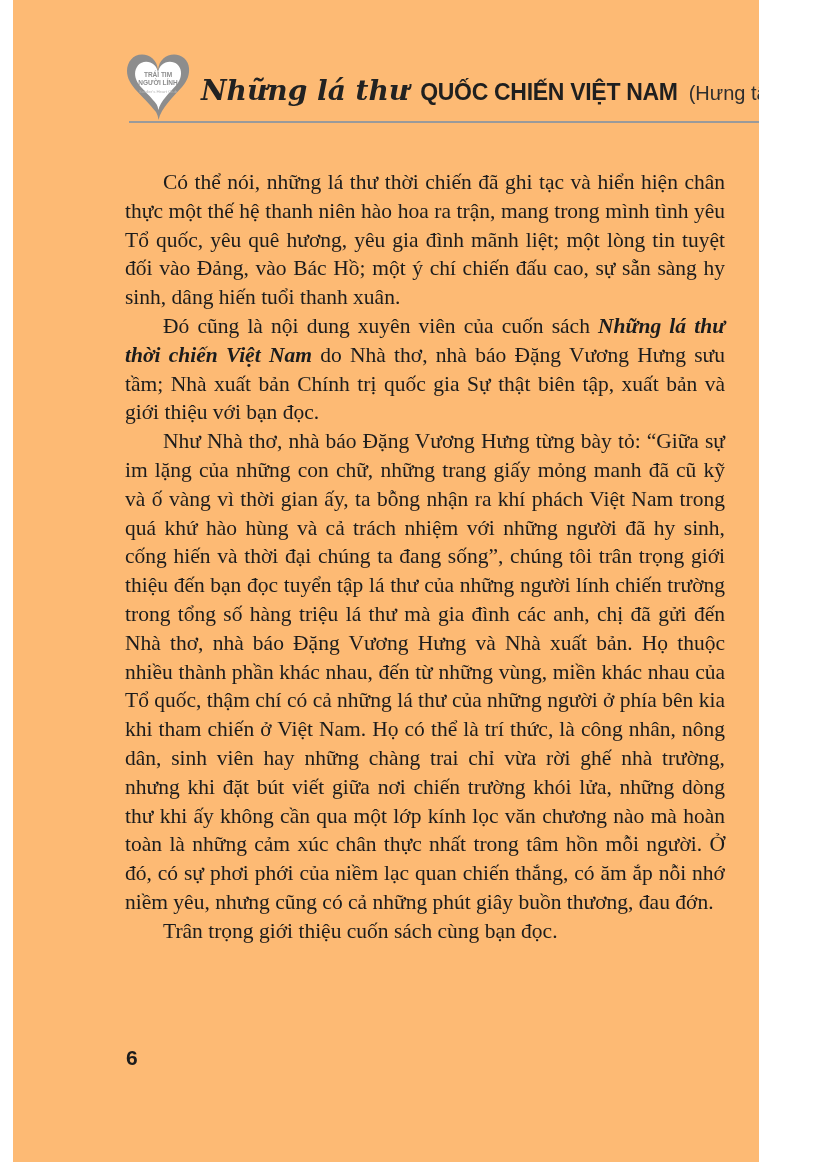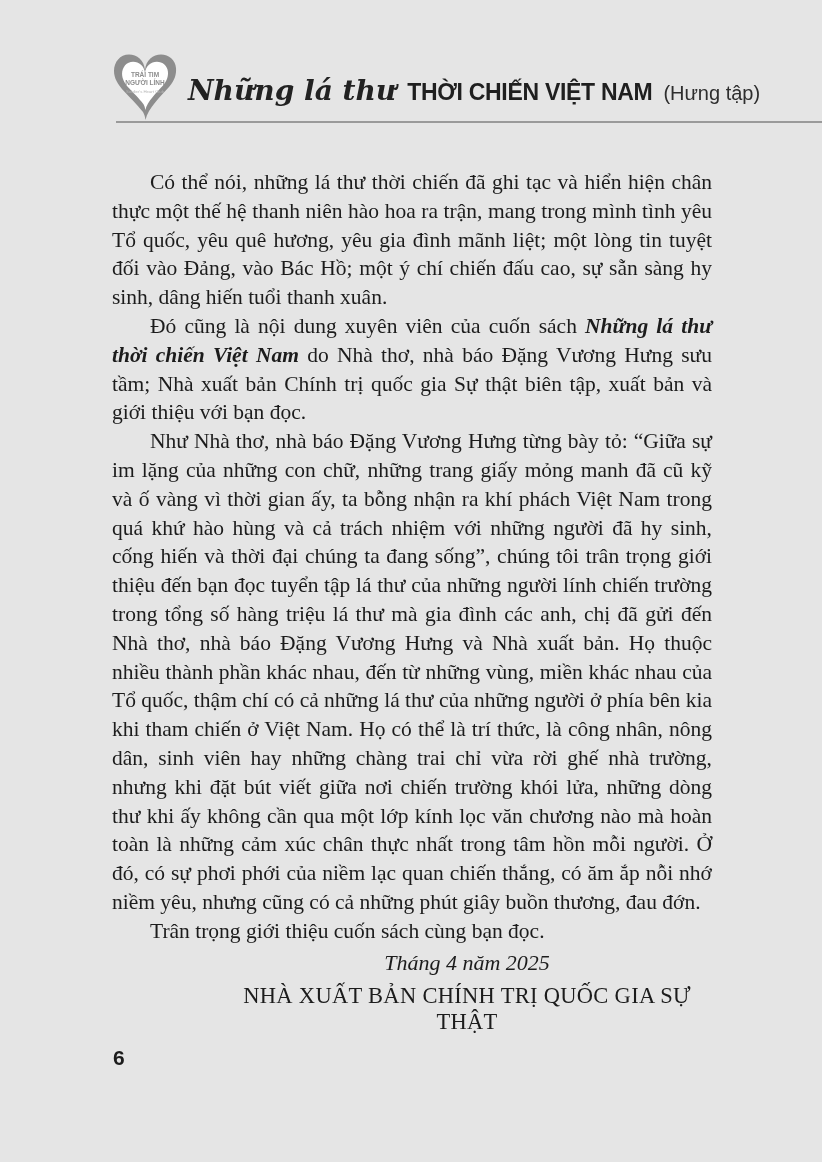--- a/index.html
+++ b/index.html
@@ -1,23 +1,24 @@
 <!DOCTYPE html>
 <html><head>
 <meta charset="utf-8">
 <style>
   html, body { margin: 0; padding: 0; background: #ffffff; }
   .page {
     position: relative;
-    width: 822px;
+    width: 746px;
     height: 1162px;
-    background: #e5e5e5;
+    background: #fdba74;
     font-family: "Liberation Serif", "DejaVu Serif", serif;
     color: #1c1c1c;
     overflow: hidden;
+    margin-left: 13px;
   }
 
   
   .header-logo {
     position: absolute;
     left: 111px;
     top: 50px;
     width: 68px;
     height: 82px;
   }
@@ -112,33 +113,29 @@
       <path d="M34,20 C33,10 26,4.5 18,4.5 C9,4.5 3,12 3,21 C3,36 19,45 32,62 C33.5,64.5 34,67 34.5,70 C37,58 50,46 58,37 C64,30 65.5,24 65,18 C64.3,10 58,4.5 50,4.5 C42,4.5 35,10 34,20 Z" fill="#8d8d8d"></path>
       <path d="M34,20 C33,10 26,4.5 18,4.5 C9,4.5 3,12 3,21 C3,36 19,45 32,62 C33.5,64.5 34,67 34.5,70 C37,58 50,46 58,37 C64,30 65.5,24 65,18 C64.3,10 58,4.5 50,4.5 C42,4.5 35,10 34,20 Z" fill="#ffffff" transform="translate(34,32) scale(0.74) translate(-34,-32)"></path>
       <text x="34" y="27" text-anchor="middle" font-size="6.5" font-weight="bold" font-family="Liberation Sans, sans-serif" fill="#8d8d8d">TRÁI TIM</text>
       <text x="34" y="35" text-anchor="middle" font-size="6.5" font-weight="bold" font-family="Liberation Sans, sans-serif" fill="#8d8d8d">NGƯỜI LÍNH</text>
       <text x="34" y="42.5" text-anchor="middle" font-size="4.3" font-family="Liberation Sans, sans-serif" fill="#b5b5b5">Soldier's Heart Club</text>
     </svg>
   </div>
 
   <div class="header-title">
     <span class="title-script">Những lá thư</span>
-    <span class="title-caps">THỜI CHIẾN VIỆT NAM</span>
+    <span class="title-caps">QUỐC CHIẾN VIỆT NAM</span>
     <span class="title-sub">(Hưng tập)</span>
   </div>
 
   <div class="header-rule"></div>
 
   <div class="body-text">
       <p class="para"><span>Có thể nói, những lá thư thời chiến đã ghi tạc và hiển hiện chân thực một thế hệ thanh niên hào hoa ra trận, mang trong mình tình yêu Tổ quốc, yêu quê hương, yêu gia đình mãnh liệt; một lòng tin tuyệt đối vào Đảng, vào Bác Hồ; một ý chí chiến đấu cao, sự sẵn sàng hy sinh, dâng hiến tuổi thanh xuân.</span></p>
       <p class="para"><span>Đó cũng là nội dung xuyên viên của cuốn sách </span><span class="bold-italic">Những lá thư thời chiến Việt Nam</span><span> do Nhà thơ, nhà báo Đặng Vương Hưng sưu tầm; Nhà xuất bản Chính trị quốc gia Sự thật biên tập, xuất bản và giới thiệu với bạn đọc.</span></p>
       <p class="para"><span>Như Nhà thơ, nhà báo Đặng Vương Hưng từng bày tỏ: “Giữa sự im lặng của những con chữ, những trang giấy mỏng manh đã cũ kỹ và ố vàng vì thời gian ấy, ta bỗng nhận ra khí phách Việt Nam trong quá khứ hào hùng và cả trách nhiệm với những người đã hy sinh, cống hiến và thời đại chúng ta đang sống”, chúng tôi trân trọng giới thiệu đến bạn đọc tuyển tập lá thư của những người lính chiến trường trong tổng số hàng triệu lá thư mà gia đình các anh, chị đã gửi đến Nhà thơ, nhà báo Đặng Vương Hưng và Nhà xuất bản. Họ thuộc nhiều thành phần khác nhau, đến từ những vùng, miền khác nhau của Tổ quốc, thậm chí có cả những lá thư của những người ở phía bên kia khi tham chiến ở Việt Nam. Họ có thể là trí thức, là công nhân, nông dân, sinh viên hay những chàng trai chỉ vừa rời ghế nhà trường, nhưng khi đặt bút viết giữa nơi chiến trường khói lửa, những dòng thư khi ấy không cần qua một lớp kính lọc văn chương nào mà hoàn toàn là những cảm xúc chân thực nhất trong tâm hồn mỗi người. Ở đó, có sự phơi phới của niềm lạc quan chiến thắng, có ăm ắp nỗi nhớ niềm yêu, nhưng cũng có cả những phút giây buồn thương, đau đớn.</span></p>
       <p class="para"><span>Trân trọng giới thiệu cuốn sách cùng bạn đọc.</span></p>
     </div>
 
-  <div class="signoff">
-    <div class="signoff-date">Tháng 4 năm 2025</div>
-    <div class="signoff-publisher">NHÀ XUẤT BẢN CHÍNH TRỊ QUỐC GIA SỰ THẬT</div>
-  </div>
 
   <div class="page-number">6</div>
 
 </div>
 
 </body></html>

